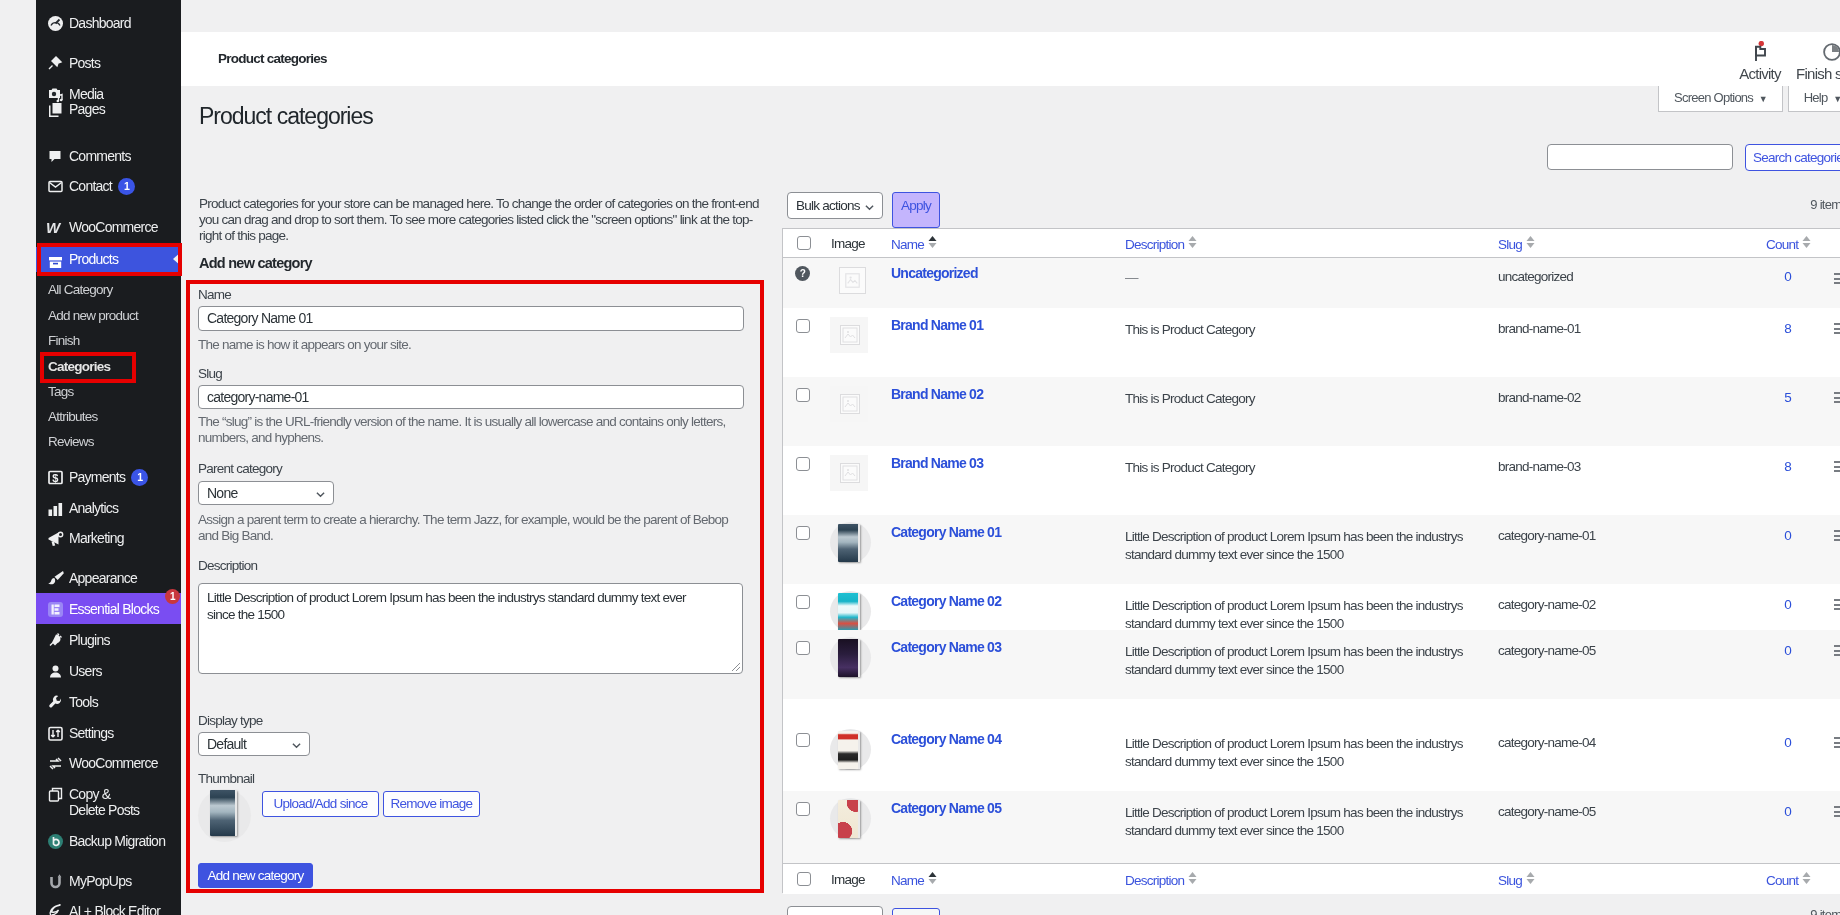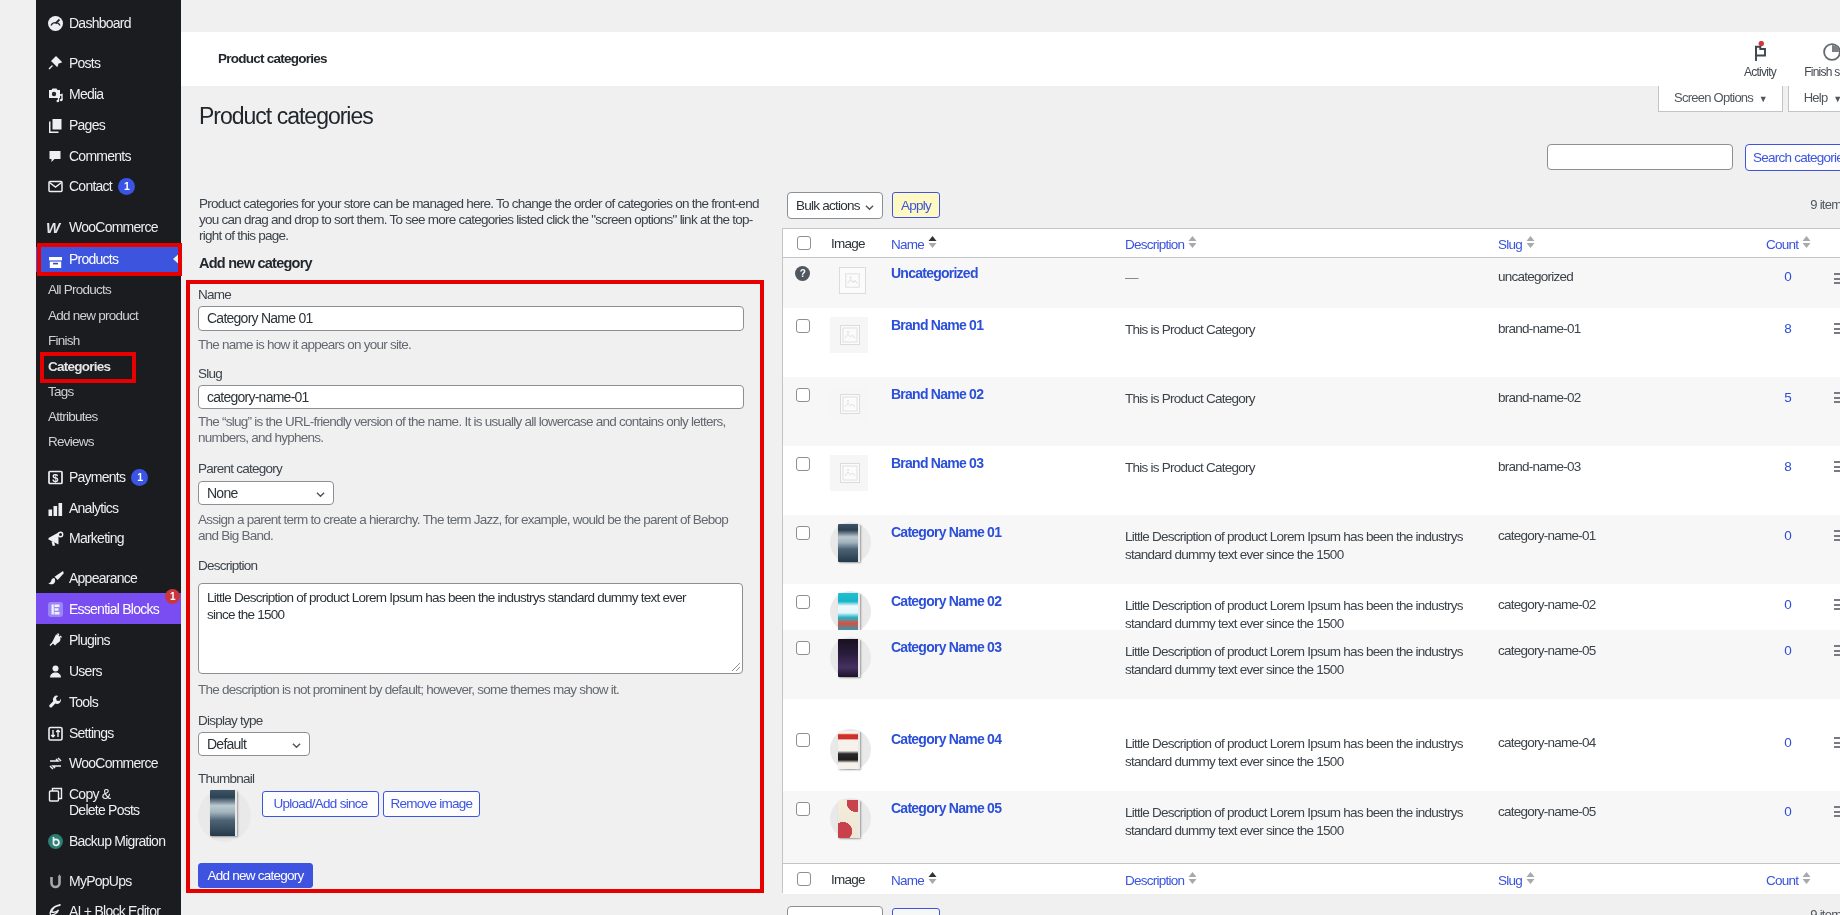--- a/index.html
+++ b/index.html
@@ -18,21 +18,21 @@
 .redbox { position:absolute; border:4px solid #e60000; z-index:9; }
 
 
 #banner { position:absolute; left:145px; top:0; width:1695px; height:32px; background:#0e80ba; color:#fff; font-size:13.5px; }
 #banner .txt { position:absolute; left:-24px; right:24px; top:8px; text-align:center; }
 #banner a { color:#fff; text-decoration:underline; }
 
 
 #whead { position:absolute; left:145px; top:32px; width:1695px; height:54px; background:#fff; }
 .crumb { position:absolute; left:37px; top:19px; font-size:13.5px; font-weight:bold; color:#23282d; }
-.hicon { position:absolute; top:9px; width:80px; text-align:center; color:#42484e; font-size:12px; }
+.hicon { position:absolute; top:9px; width:80px; text-align:center; color:#42484e; font-size:15px; }
 .hicon svg { display:block; margin:0 auto 3px; }
 
 
 .tab { position:absolute; top:86px; height:26px; background:#fff; border:1px solid #c3c4c7; border-top:none; color:#50575e; font-size:13px; text-align:center; line-height:24px; }
 
 
 h1 { position:absolute; left:163px; top:103px; font-size:23px; font-weight:400; color:#20262b; letter-spacing:-1px; }
 .p13 { font-size:13.5px; color:#3c434a; line-height:16.2px; }
 .gray { color:#646970; }
 .label { position:absolute; font-size:13.5px; color:#3c434a; }
@@ -85,21 +85,21 @@
       <div class="mi" style="top:79px">
         <svg class="ic" viewBox="0 0 17 17">
           <path d="M2 4 h2.5 l1-1.5 h4 l1 1.5 H13 v8 H2 z" fill="#eeeff0"></path>
           <circle cx="7" cy="8" r="2.2" fill="#23282d"></circle>
           <path d="M11.5 15 V9.5 l3.5-1 v5.5" fill="none" stroke="#eeeff0" stroke-width="1.4"></path>
           <circle cx="10.8" cy="15" r="1.3" fill="#eeeff0"></circle>
           <circle cx="14.2" cy="14" r="1.3" fill="#eeeff0"></circle>
         </svg>
         <span class="lb">Media</span>
       </div>
-      <div class="mi" style="top:110px">
+      <div class="mi" style="top:94px">
         <svg class="ic" viewBox="0 0 17 17">
           <path d="M5.5 2 h9 v10.5 h-9 z" fill="#eeeff0"></path>
           <path d="M3.5 4.5 v10 h8 v1.5 H2 V4.5 z" fill="#eeeff0"></path>
         </svg>
         <span class="lb">Pages</span>
       </div>
       <div class="mi" style="top:141px">
         <svg class="ic" viewBox="0 0 17 17">
           <path d="M2.5 3 h11 v8 h-6 l-3 3 v-3 h-2 z" fill="#eeeff0"></path>
         </svg>
@@ -204,21 +204,21 @@
       </div>
       <div class="mi" style="top:247px;height:25px;background:#3d54de;z-index:2;width:145px;">
         <svg class="ic" viewBox="0 0 17 17">
           <rect x="2" y="3" width="13" height="3.4" fill="#fff"></rect>
           <path d="M2.8 7.6 h11.4 v6.4 H2.8 z" fill="#fff"></path>
           <rect x="6" y="8.8" width="5" height="1.6" fill="#2f48d0"></rect>
         </svg>
         <span class="lb" style="top:4px;color:#fff;">Products</span>
         <span style="position:absolute;right:0px;top:5px;width:0;height:0;border-top:7px solid transparent;border-bottom:7px solid transparent;border-right:8px solid #f0f0f1;"></span>
       </div>
-      <div class="sub" style="top:282px;">All Products</div>
+      <div class="sub" style="top:282px;">All Category</div>
       <div class="sub" style="top:308px;">Add new product</div>
       <div class="sub" style="top:333px;">Finish</div>
       <div class="sub" style="top:359px;color:#e5e5e5;font-weight:bold;">Categories</div>
       <div class="sub" style="top:384px;">Tags</div>
       <div class="sub" style="top:409px;">Attributes</div>
       <div class="sub" style="top:434px;">Reviews</div>
       <div class="mi" style="top:593px;height:31px;background:#7a4df2;z-index:2;">
         <svg class="ic" style="top:8px" viewBox="0 0 17 17">
           <rect x="1" y="1" width="15" height="15" rx="3" fill="#9a86f5"></rect>
           <path d="M4.5 3.5 h2.3 v10 H4.5 z M7.5 3.5 h5 v2.4 h-5 z M7.5 7.3 h4 v2.4 h-4 z M7.5 11.1 h5 v2.4 h-5 z" fill="#fff" opacity=".88"></path>
@@ -281,21 +281,20 @@
     <svg class="chev" viewBox="0 0 10 10">
         <path d="M1 3 L5 7 L9 3" fill="none" stroke="#50575e" stroke-width="1.6"></path>
       </svg>
   </div>
   <div class="abs p13 gray" style="left:162px;top:512px;white-space:nowrap;">Assign a parent term to create a hierarchy. The term Jazz, for example, would be the parent of Bebop<br>and Big Band.</div>
 
   <div class="label" style="left:162px;top:558px;">Description</div>
   <div class="inp" style="left:162px;top:583px;width:545px;height:91px;padding-top:5px;line-height:17px;font-size:13.5px;white-space:nowrap;">Little Description of product Lorem Ipsum has been the industrys standard dummy text ever<br>since the 1500<svg style="position:absolute;right:1px;bottom:1px" width="10" height="10" viewBox="0 0 10 10">
         <path d="M9 1 L1 9 M9 5 L5 9" stroke="#8c8f94" stroke-width="1"></path>
       </svg></div>
-  <div class="abs p13 gray" style="left:162px;top:682px;">The description is not prominent by default; however, some themes may show it.</div>
 
   <div class="label" style="left:162px;top:713px;">Display type</div>
   <div class="sel" style="left:162px;top:732px;width:112px;height:24px;">Default
     <svg class="chev" viewBox="0 0 10 10">
         <path d="M1 3 L5 7 L9 3" fill="none" stroke="#50575e" stroke-width="1.6"></path>
       </svg>
   </div>
 
   <div class="label" style="left:162px;top:771px;">Thumbnail</div>
   <div class="circ" style="left:162px;top:789px;width:53px;height:53px;"></div>
@@ -303,21 +302,21 @@
   <div class="btn-sec" style="left:226px;top:791px;width:117px;height:26px;line-height:24px;">Upload/Add since</div>
   <div class="btn-sec" style="left:347px;top:791px;width:97px;height:26px;line-height:24px;">Remove image</div>
 
   <div class="btn-pri" style="left:162px;top:863px;width:115px;height:25px;line-height:23px;">Add new category</div>
 
   <div class="sel" style="left:751px;top:192px;width:96px;height:27px;font-size:13.5px;line-height:25px;">Bulk actions
     <svg class="chev" style="top:10px" viewBox="0 0 10 10">
         <path d="M1 3 L5 7 L9 3" fill="none" stroke="#50575e" stroke-width="1.6"></path>
       </svg>
   </div>
-  <div class="btn-sec" style="left:856px;top:192px;width:48px;height:26px;line-height:25px;background:#fef9c3;">Apply</div>
+  <div class="btn-sec" style="left:856px;top:192px;width:48px;height:36px;line-height:25px;background:#c4b5fd;">Apply</div>
   <div class="abs" style="left:1700px;top:197px;width:111px;text-align:right;font-size:13px;color:#50575e;">9 items</div>
 
   <div id="tbl">
       <div class="trow" style="top:0;height:29px;border-bottom:1px solid #c3c4c7;background:#fff;">
         <div class="cb" style="left:14px;top:7px;"></div>
         <div class="thtxt" style="left:48px;top:7px;">Image</div>
         <div class="thlink" style="left:108px;top:7px;">Name<svg class="sort" width="9" height="12" viewBox="0 0 9 12">
             <path d="M4.5 0 L8.5 5 H0.5 Z" fill="#2c3338"></path>
             <path d="M4.5 12 L0.5 7 H8.5 Z" fill="#a7aaad"></path>
           </svg></div>

